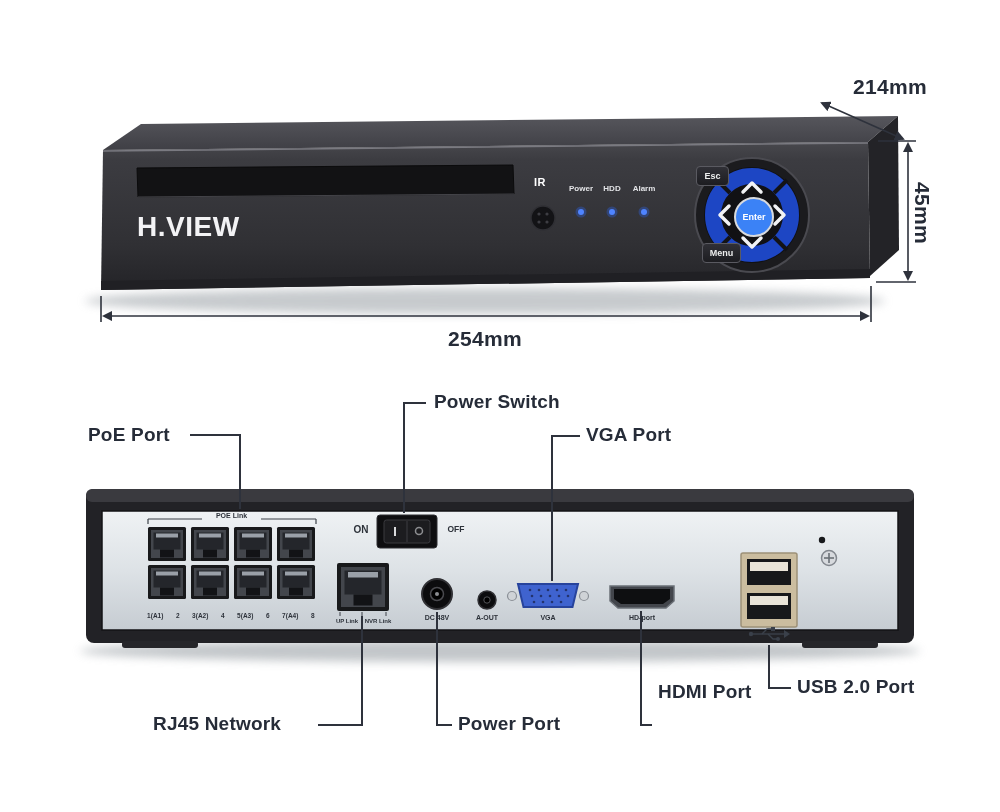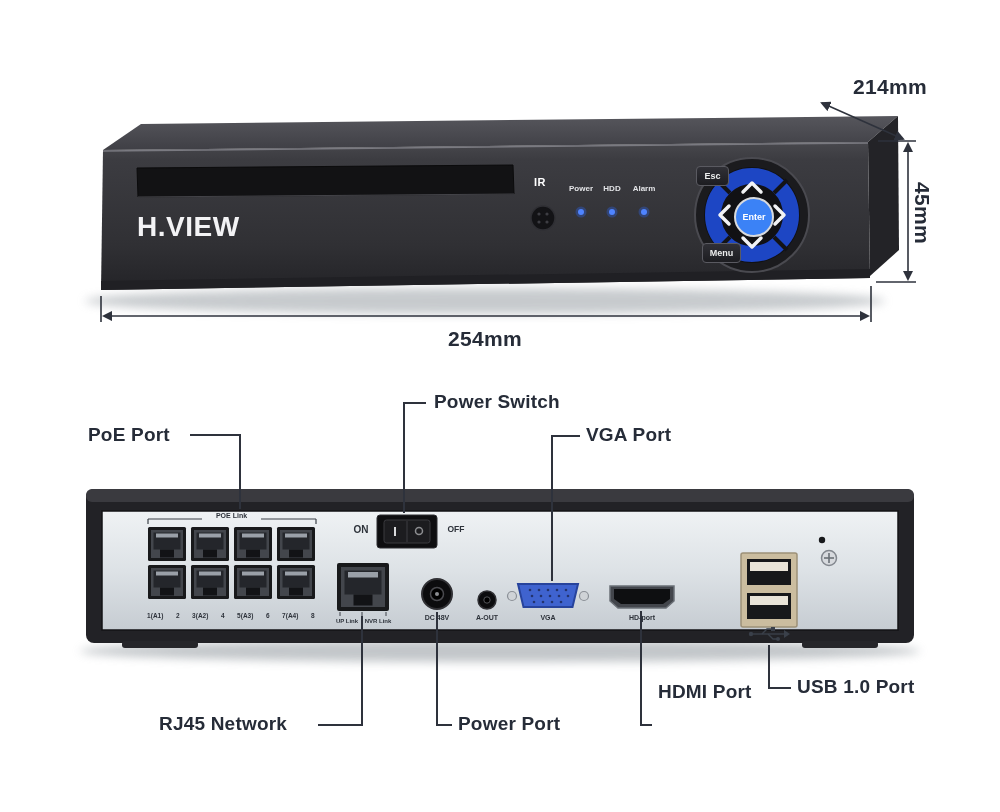--- a/index.html
+++ b/index.html
@@ -22,21 +22,21 @@
          color:#ffffff;font-size:9px;font-weight:600;}
   .dim{font-size:21px;font-weight:600;color:#262c38;letter-spacing:.3px;}
   .d214{left:838px;top:75px;width:104px;text-align:center;}
   .d45{left:884px;top:201px;width:76px;text-align:center;transform:rotate(90deg);}
   .d254{left:423px;top:327px;width:124px;text-align:center;}
   
   .co{font-size:19px;font-weight:600;color:#262c38;letter-spacing:.2px;}
   .co-switch{left:434px;top:391px;}
   .co-poe{left:88px;top:424px;}
   .co-vga{left:586px;top:424px;}
-  .co-rj45{left:159px;top:713px;}
+  .co-rj45{left:153px;top:713px;}
   .co-power{left:458px;top:713px;}
   .co-hdmi{left:658px;top:681px;text-align:right;}
   .co-usb{left:797px;top:676px;}
   
   .sm{font-size:7px;font-weight:600;color:#2d323a;text-align:center;}
   .poelink{left:203px;top:512px;width:57px;}
   .nums{position:absolute;z-index:3;left:144px;top:612px;width:180px;display:flex;}
   .nums span{flex:1;text-align:center;font-size:6.5px;font-weight:600;color:#2d323a;white-space:nowrap;}
   .uplink{left:331px;top:618px;width:32px;font-size:6px;}
   .nvrlink{left:360px;top:618px;width:36px;font-size:6px;}
@@ -275,21 +275,21 @@
   <div class="txt dim d214">214mm</div>
   <div class="txt dim d45">45mm</div>
   <div class="txt dim d254">254mm</div>
 
   <div class="txt co co-switch">Power Switch</div>
   <div class="txt co co-poe">PoE Port</div>
   <div class="txt co co-vga">VGA Port</div>
   <div class="txt co co-rj45">RJ45 Network</div>
   <div class="txt co co-power">Power Port</div>
   <div class="txt co co-hdmi">HDMI Port</div>
-  <div class="txt co co-usb">USB 1.0 Port</div>
+  <div class="txt co co-usb">USB 2.0 Port</div>
 
   <div class="txt sm poelink">POE Link</div>
   <div class="nums">
     <span>1(A1)</span>
     <span>2</span>
     <span>3(A2)</span>
     <span>4</span>
     <span>5(A3)</span>
     <span>6</span>
     <span>7(A4)</span>

